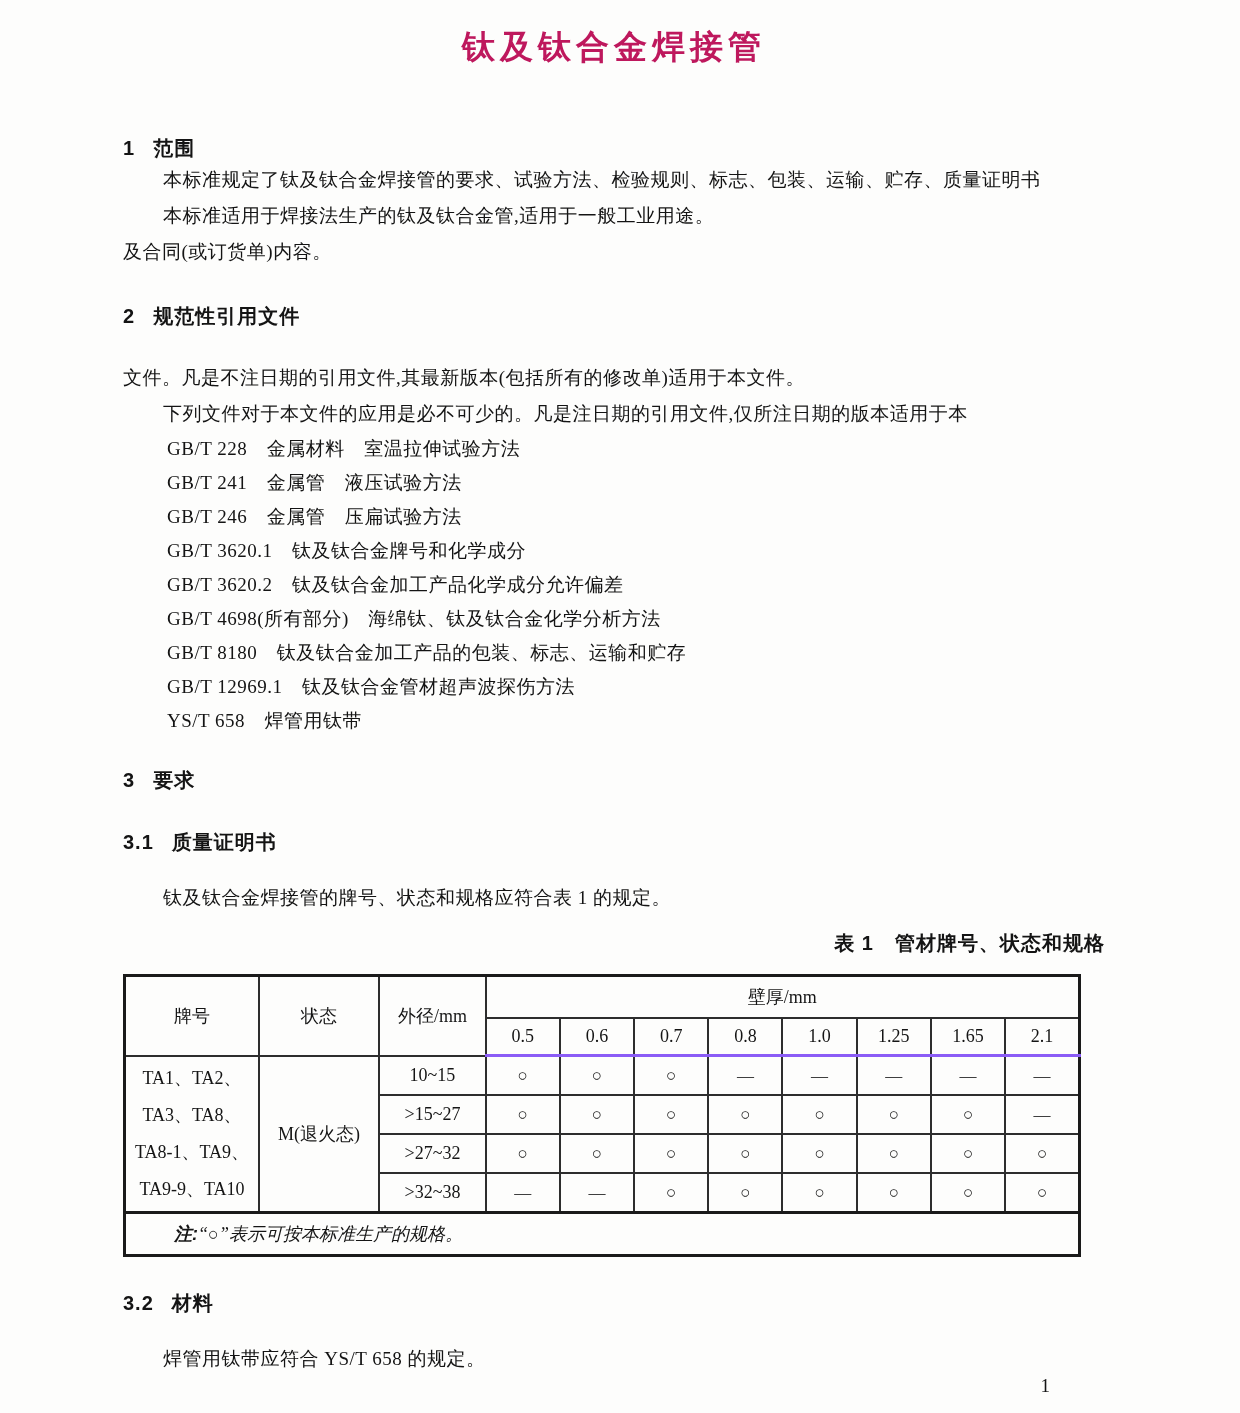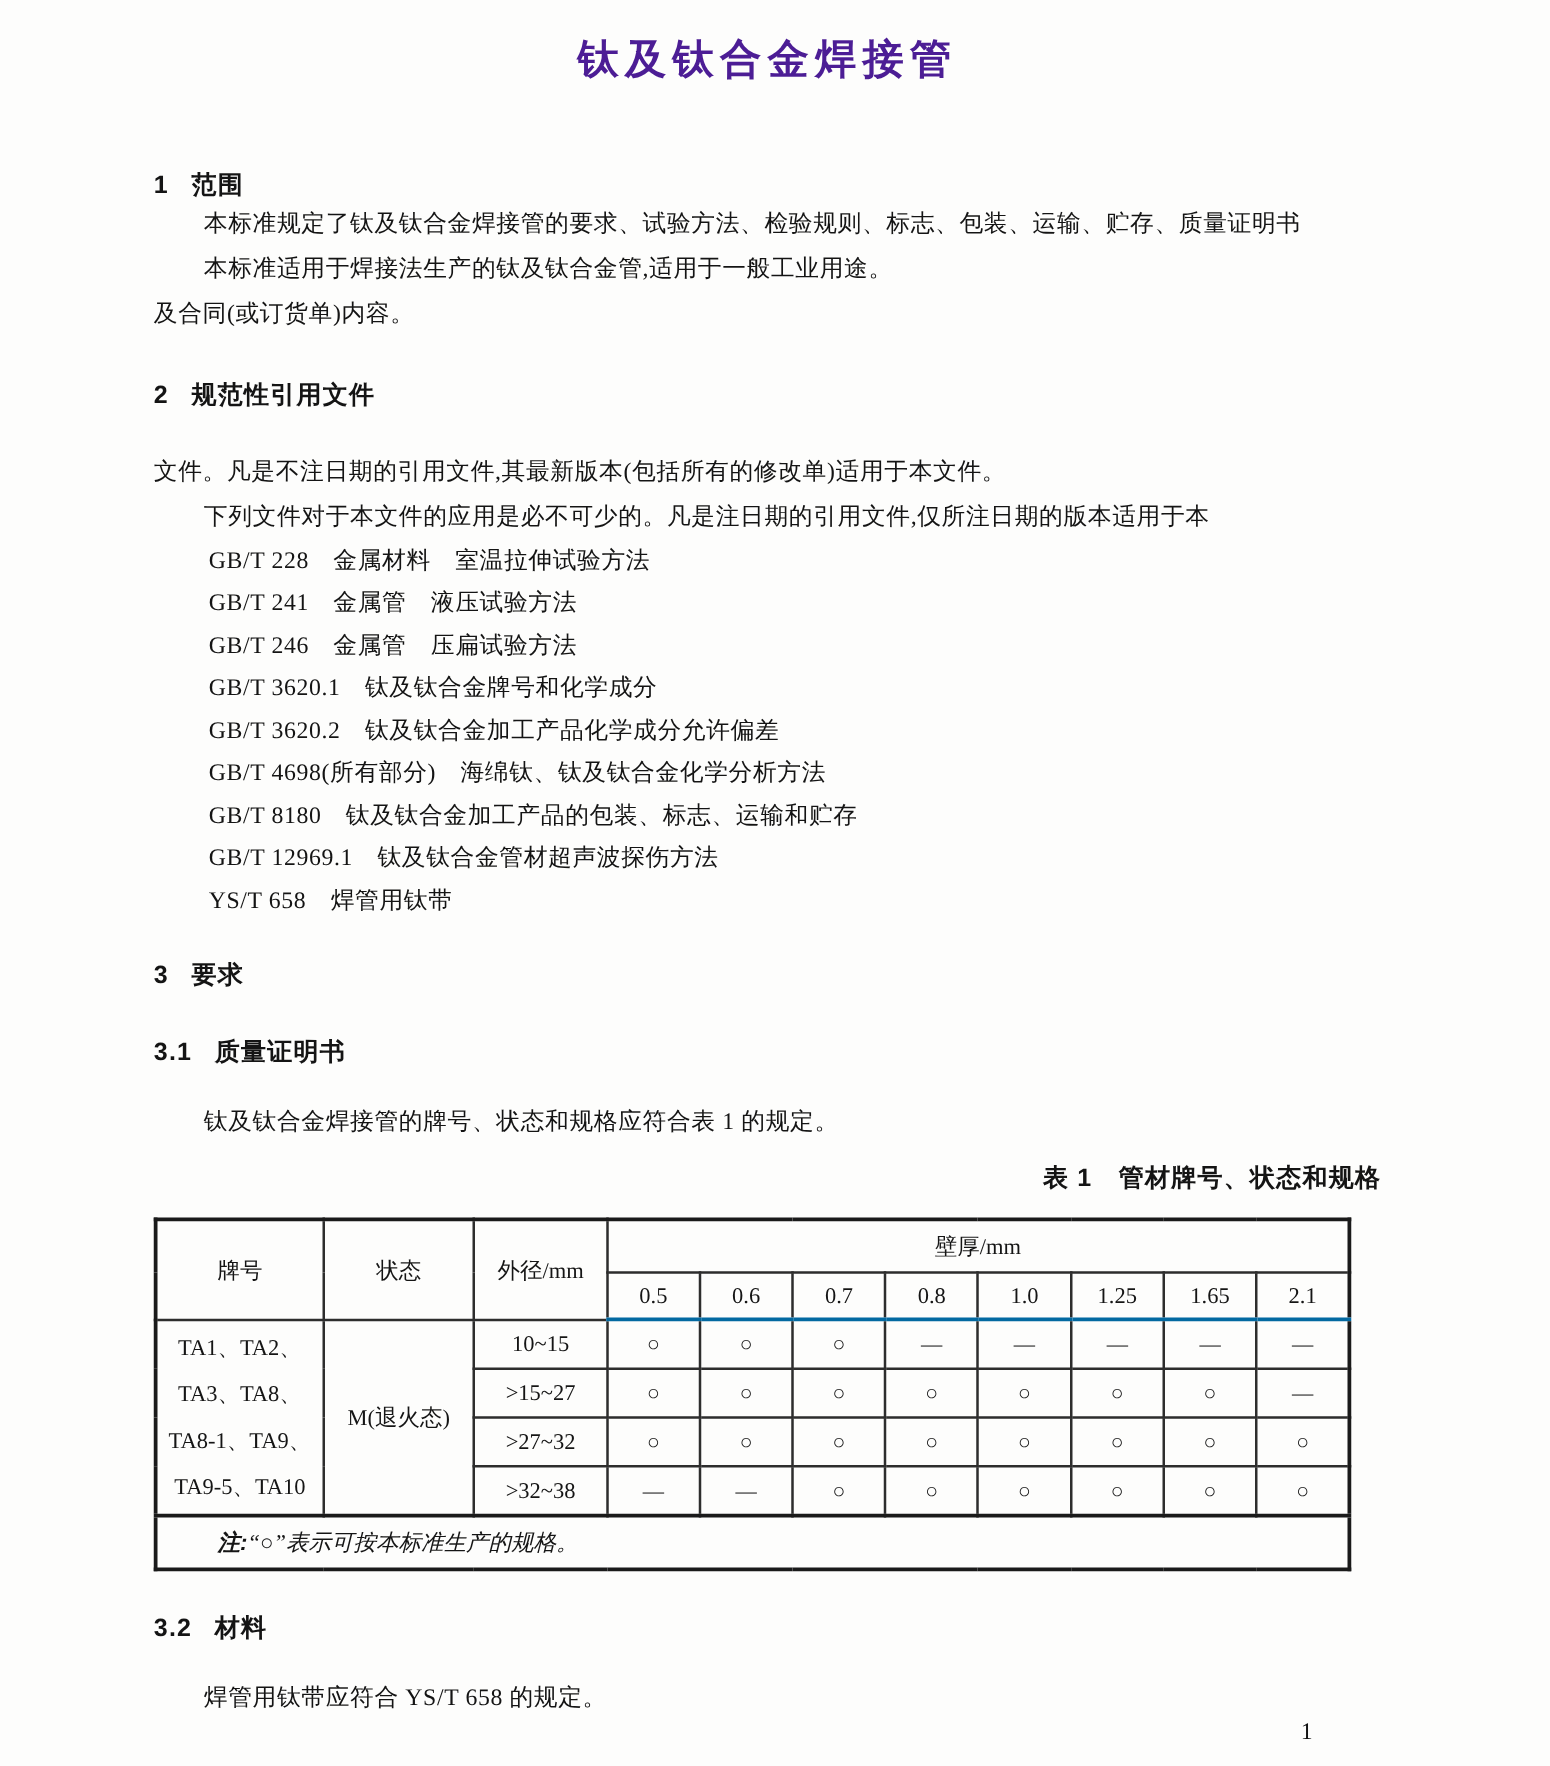--- a/index.html
+++ b/index.html
@@ -13,21 +13,21 @@
     color:#141414;
     font-family:"Liberation Serif","DejaVu Serif",serif;
   }
   .doc-title{
     text-align:center;
     font-family:"Liberation Sans","DejaVu Sans",sans-serif;
     font-weight:700;
     font-size:33px;
     line-height:42px;
     letter-spacing:5px;
-    color:#4c1d95;
+    color:#be185d;
   }
   .sec-h{
     font-family:"Liberation Sans","DejaVu Sans",sans-serif;
     font-weight:700;
     font-size:20px;
     line-height:28px;
     letter-spacing:1px;
   }
   .sec-num{margin-right:18px;}
   .mt-s1{margin-top:66px;}
@@ -61,21 +61,21 @@
     color:#151515;
   }
   table.spec td{
     border:2px solid #2d2d2d;
     text-align:center;
     vertical-align:middle;
     padding:0;
   }
   tr.hrow1 td{height:40px;}
   tr.hrow2 td{height:35px;}
-  tr.hrow2 td{border-bottom:3px solid #0369a1;border-radius:17px;}
+  tr.hrow2 td{border-bottom:3px solid #8b5cf6;border-radius:17px;}
   tr.brow td{height:37px;}
   td.brand-cell div{line-height:37px;}
   td.mark{font-size:17px;}
   tr.note-row td{
     border-top:3px solid #1a1a1a;
     height:40px;
     text-align:left;
     padding-left:48px;
     font-size:18px;
     font-style:italic;
@@ -168,21 +168,21 @@
       <td>1.0</td>
       <td>1.25</td>
       <td>1.65</td>
       <td>2.1</td>
     </tr>
     <tr class="brow">
       <td rowspan="4" class="brand-cell">
         <div>TA1、TA2、</div>
         <div>TA3、TA8、</div>
         <div>TA8-1、TA9、</div>
-        <div>TA9-5、TA10</div>
+        <div>TA9-9、TA10</div>
       </td>
       <td rowspan="4">M(退火态)</td>
       <td>10~15</td>
       <td class="mark">○</td>
       <td class="mark">○</td>
       <td class="mark">○</td>
       <td class="mark">—</td>
       <td class="mark">—</td>
       <td class="mark">—</td>
       <td class="mark">—</td>

